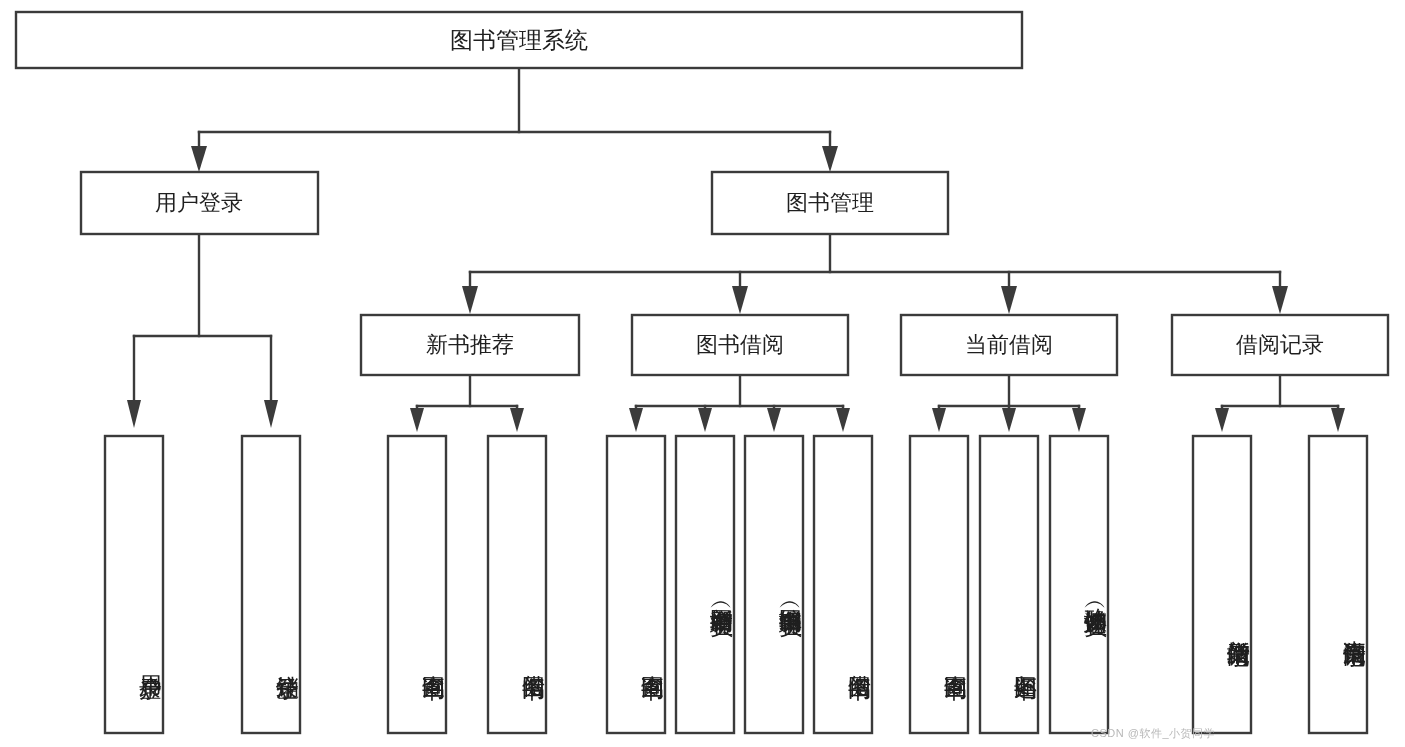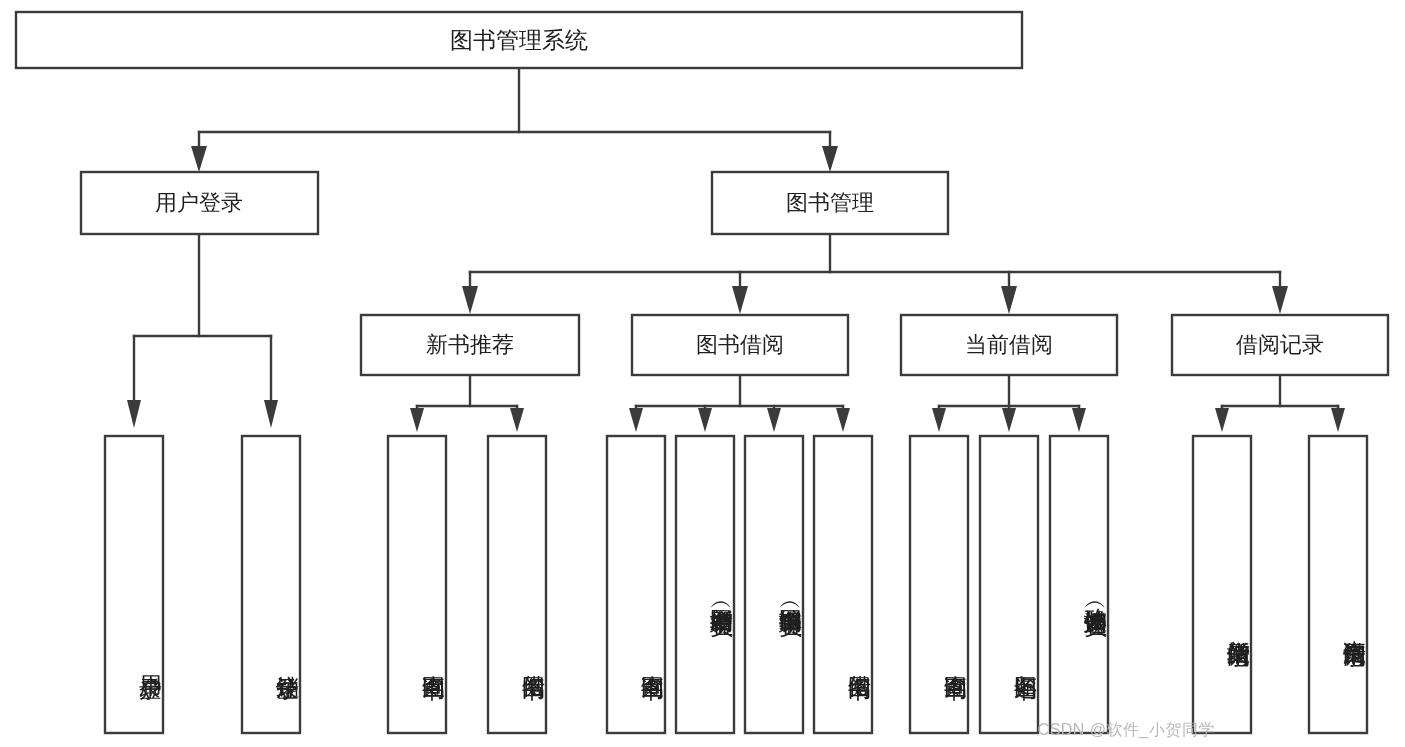--- a/index.html
+++ b/index.html
@@ -66,21 +66,21 @@
     letter-spacing: 1px;
     white-space: nowrap;
     pointer-events: none;
     user-select: none;
   }
   .watermark {
     position: absolute;
     right: 12px;
     bottom: 6px;
     font-family: "Liberation Sans", "DejaVu Sans", sans-serif;
-    font-size: 16px;
+    font-size: 11px;
     color: #b8b8b8;
     letter-spacing: 0.5px;
     white-space: nowrap;
   }
 </style>
 </head>
 <body>
 
 <div id="diagram-root">
 

